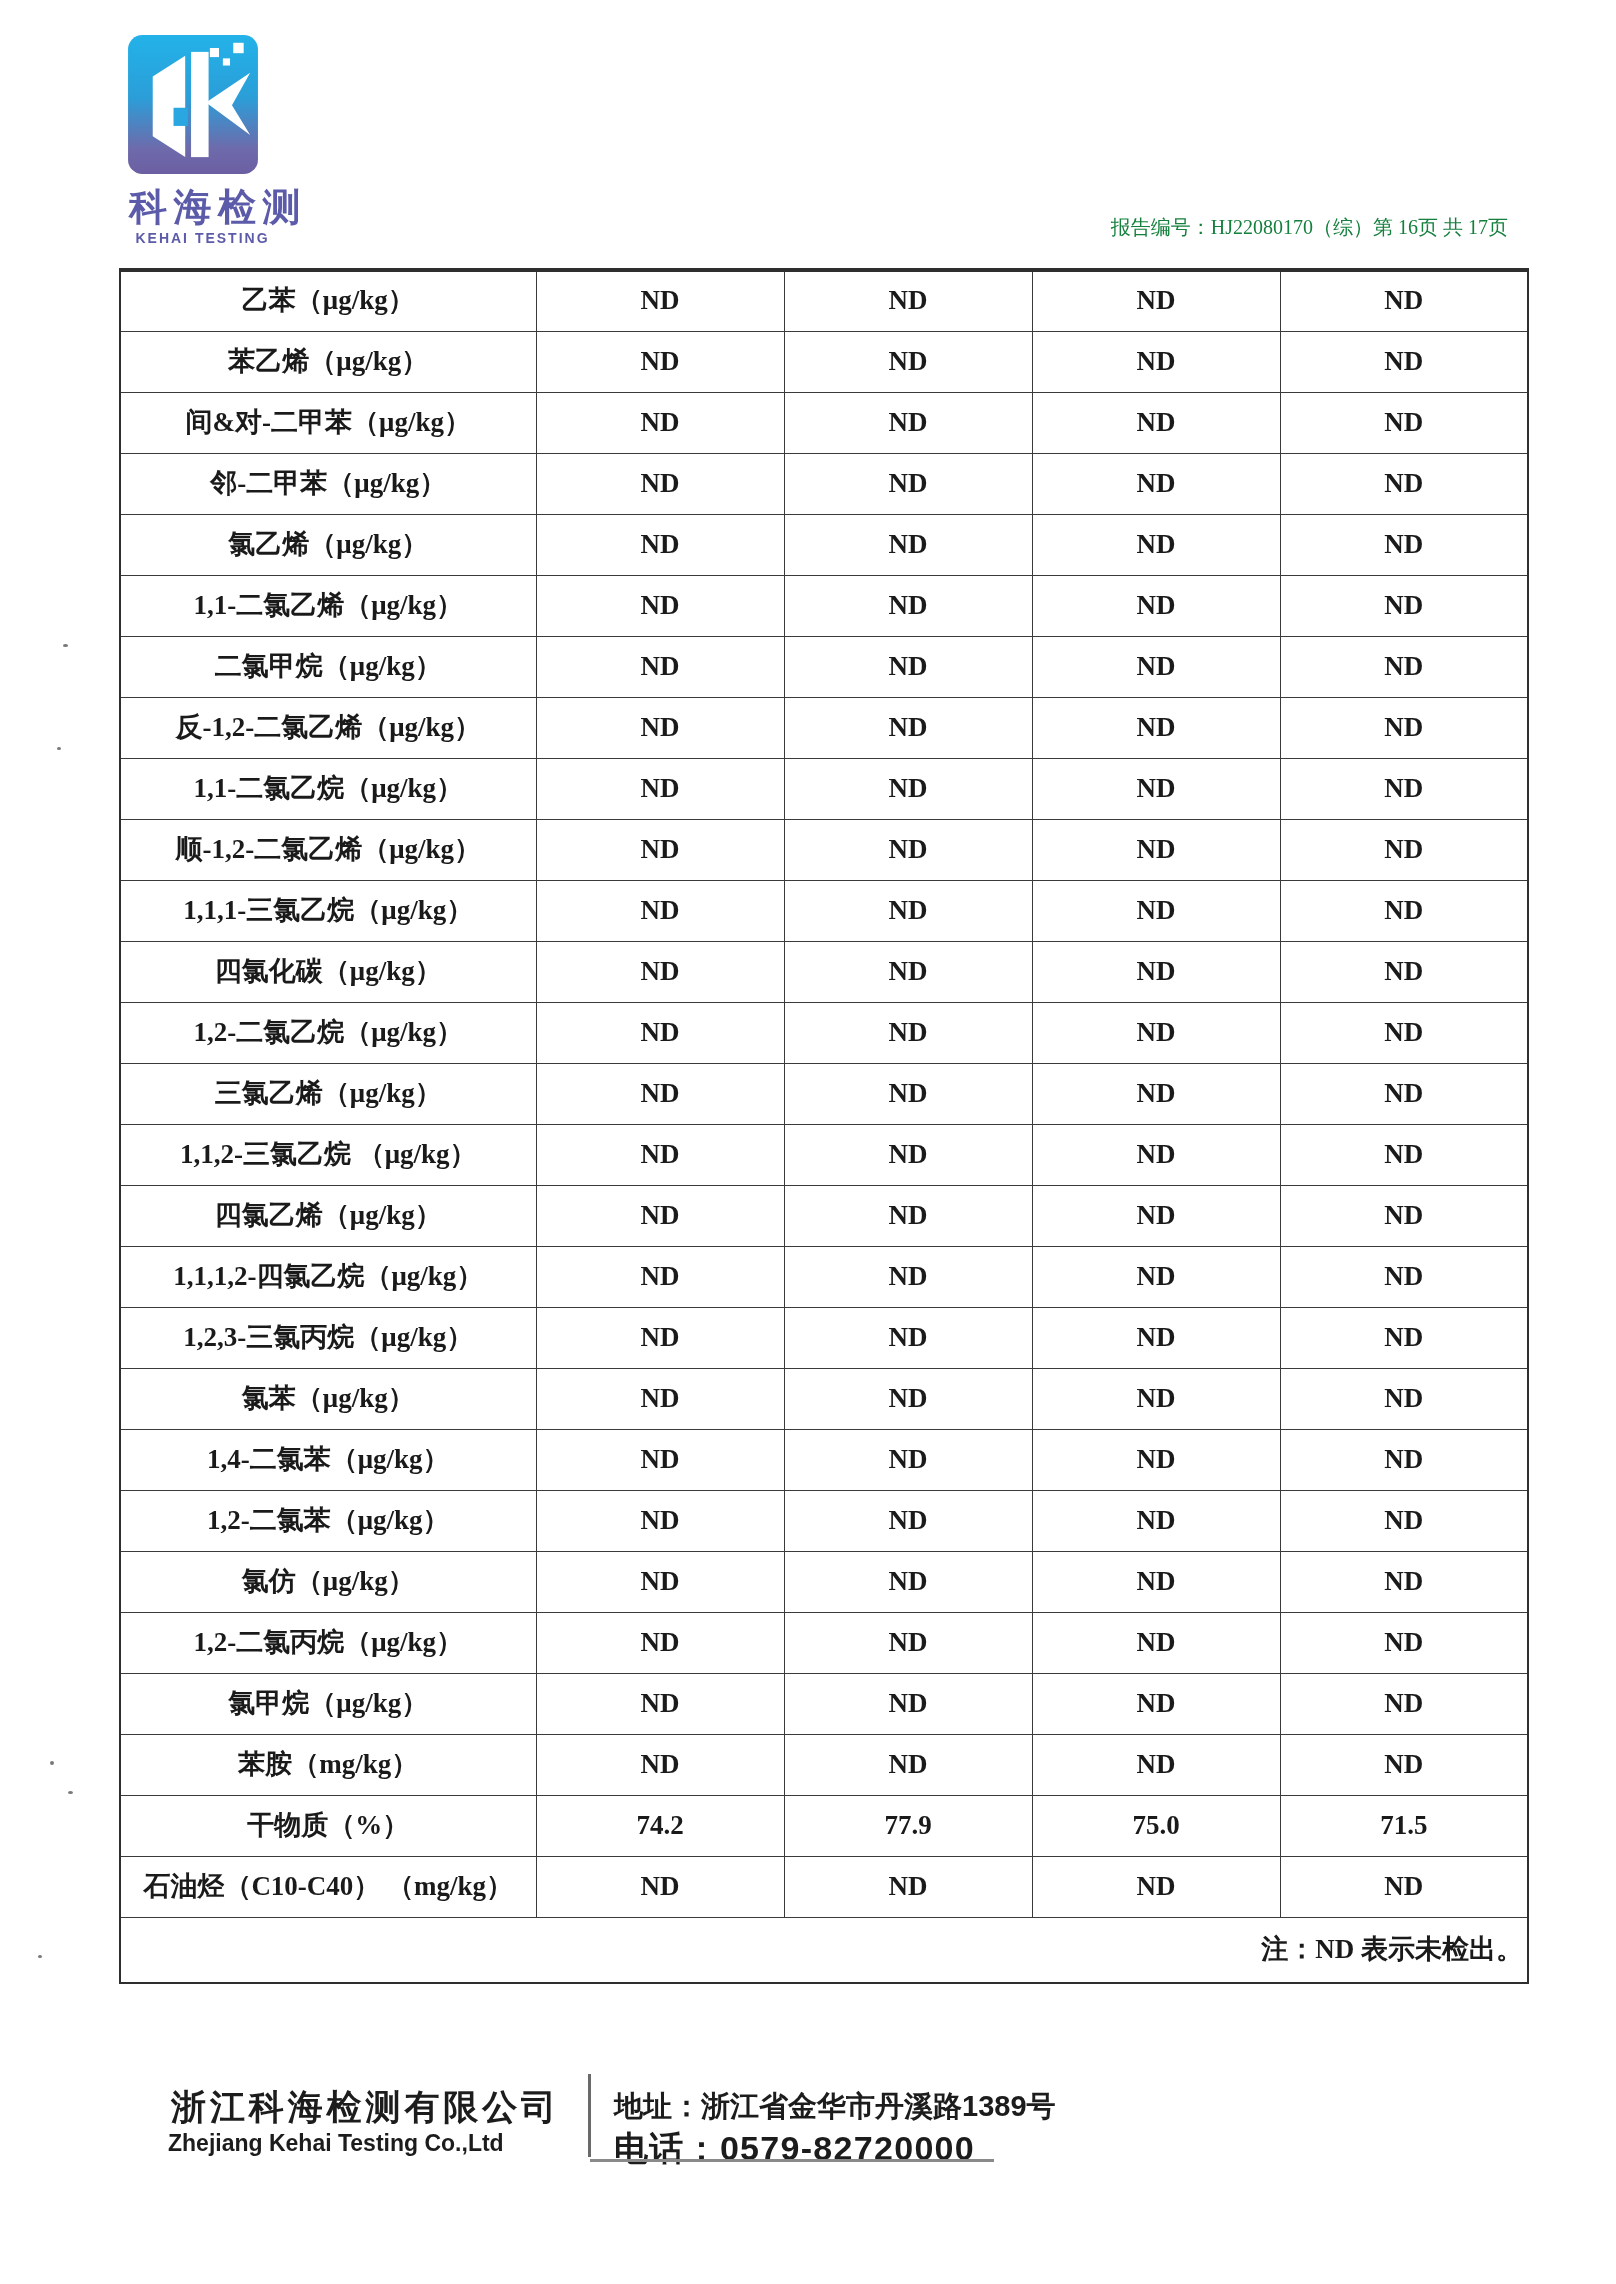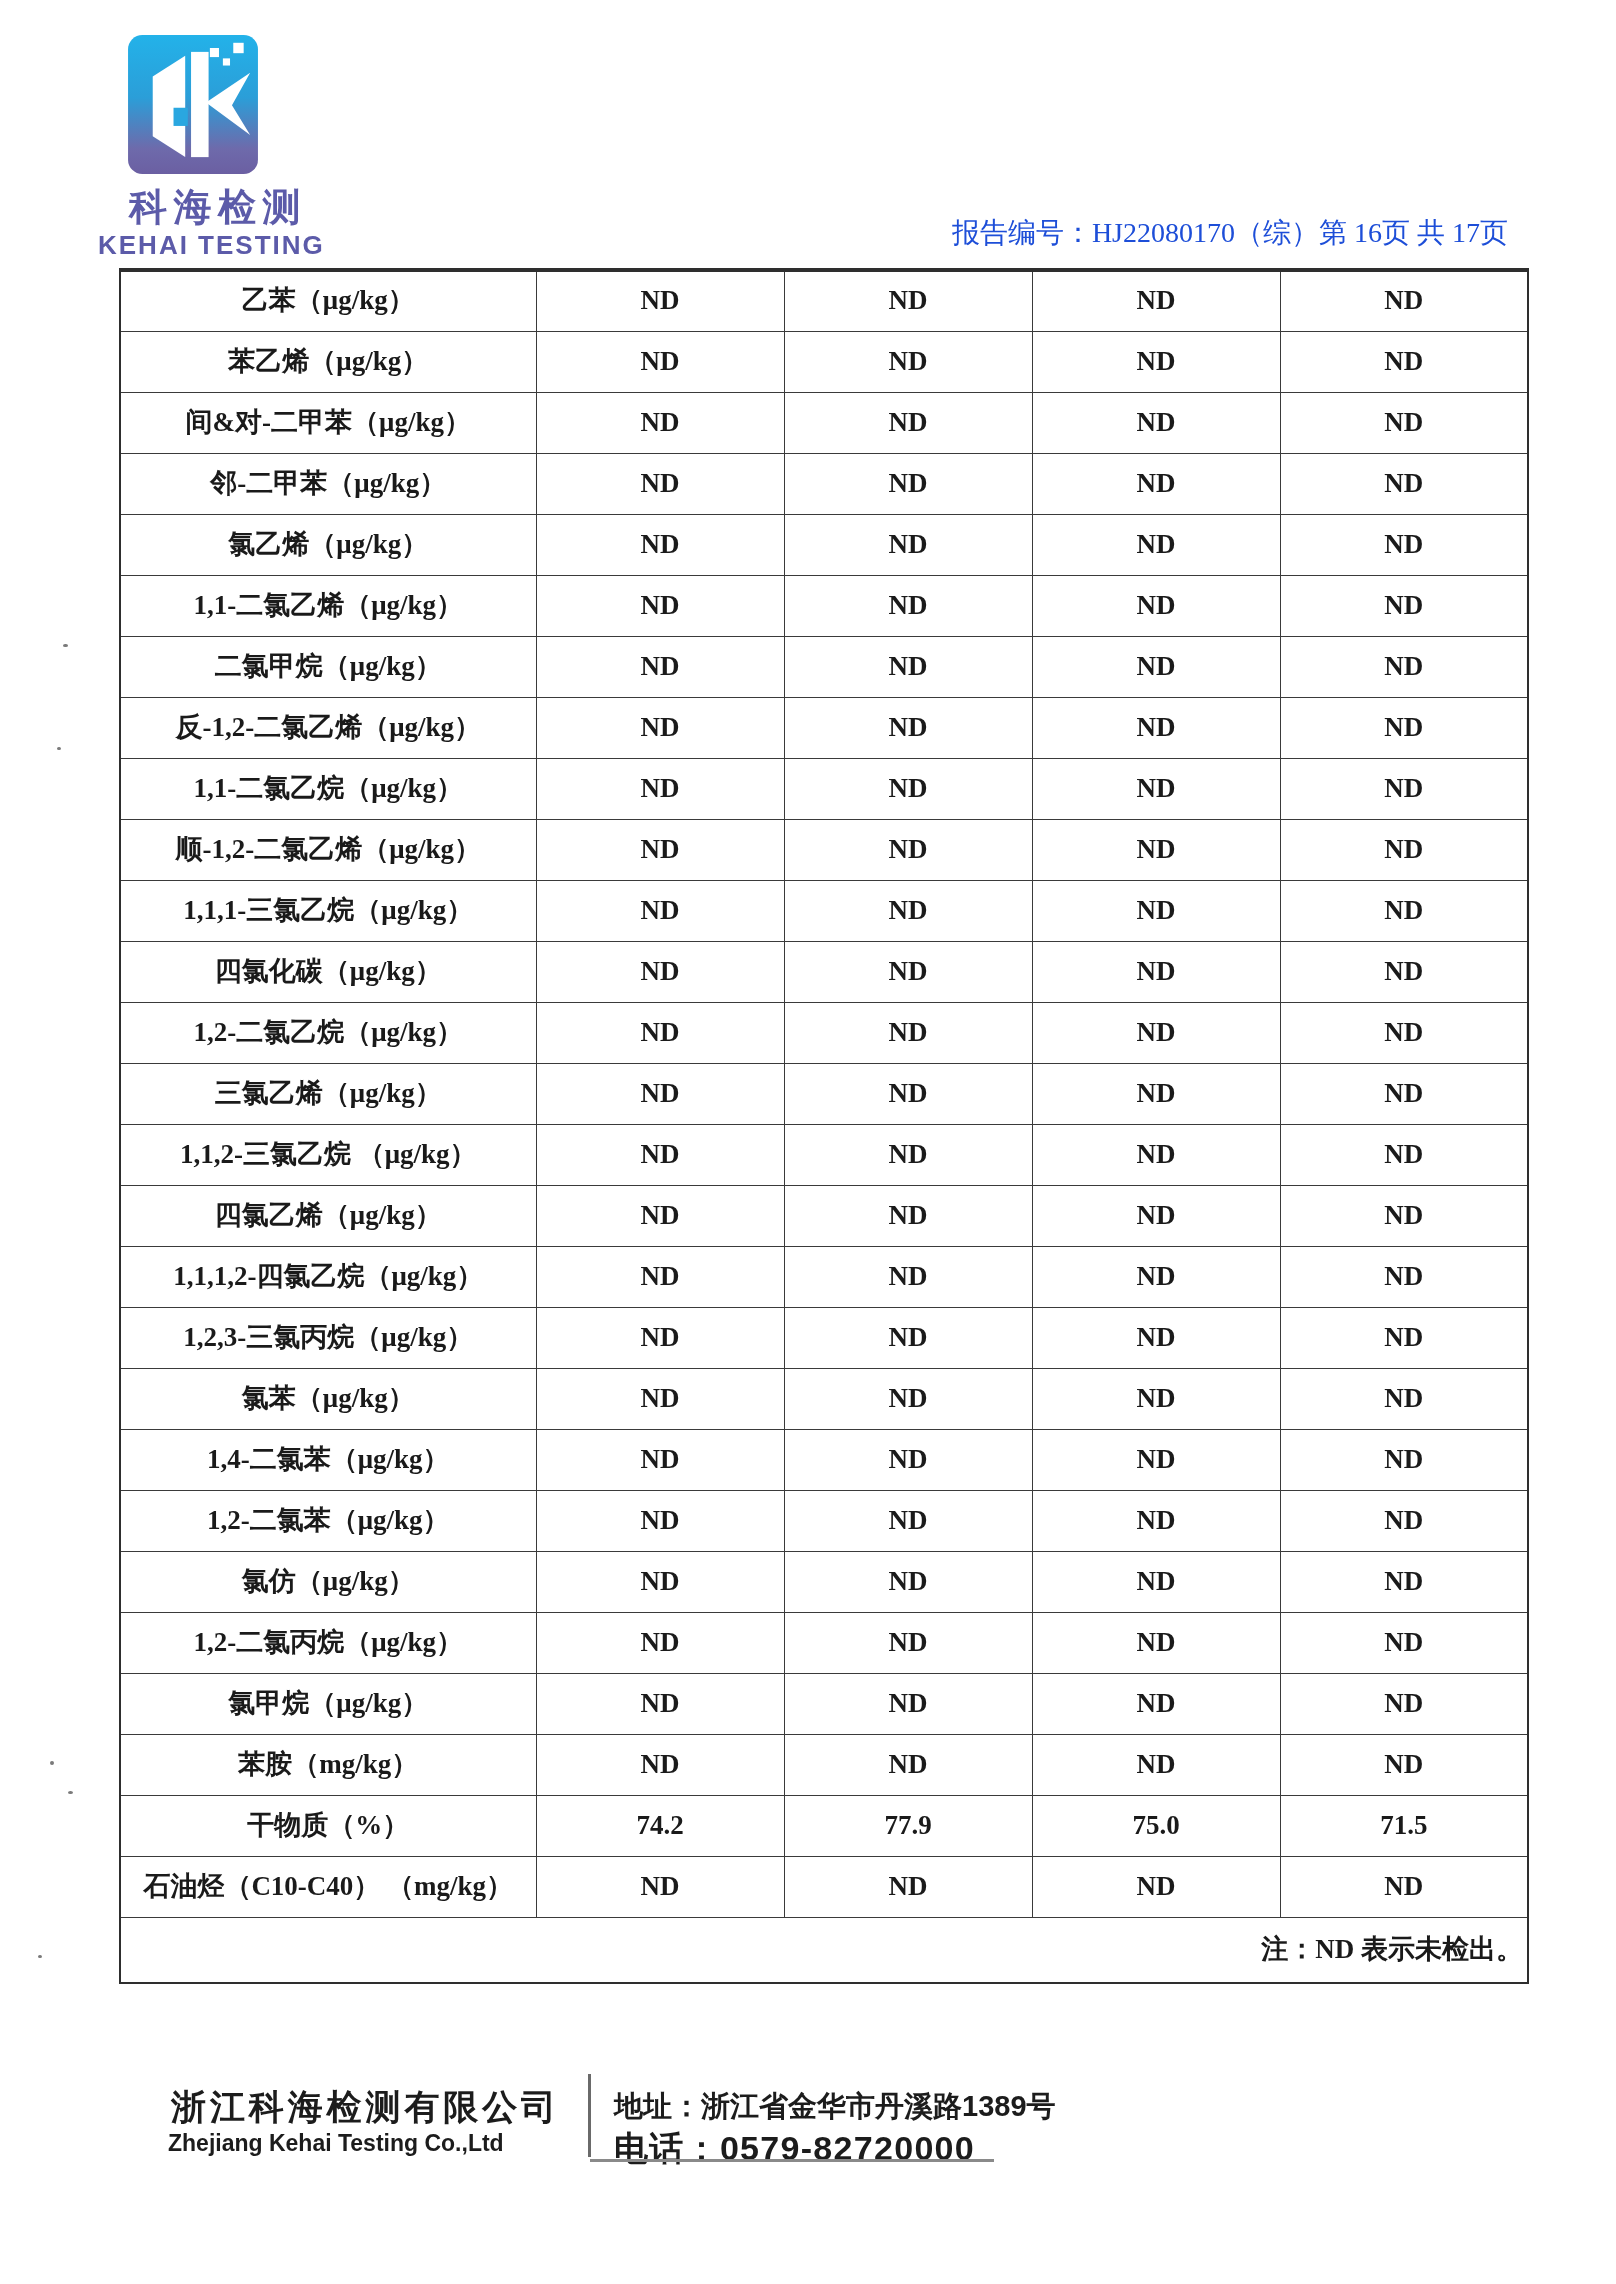--- a/index.html
+++ b/index.html
@@ -12,26 +12,26 @@
   .logo-block{position:absolute;left:98px;top:31px;width:209px;}
   .logo-mark{position:absolute;left:30px;top:3.9px;width:130px;height:139px;}
   .logo-cn{
     position:absolute;left:0px;top:151px;width:209px;text-align:right;
     font-family:"Liberation Sans","DejaVu Sans",sans-serif;
     font-size:38px;font-weight:600;letter-spacing:6.5px;color:#5c5ba9;white-space:nowrap;
   }
   .logo-en{
     position:absolute;left:0px;top:199px;width:209px;text-align:center;
     font-family:"Liberation Sans","DejaVu Sans",sans-serif;
-    font-size:26px;font-weight:bold;letter-spacing:2px;color:#5c5ba9;white-space:nowrap;
+    font-size:14px;font-weight:bold;letter-spacing:2px;color:#5c5ba9;white-space:nowrap;
   }
   
   .report-line{
     position:absolute;top:214px;right:108px;
-    font-size:28px;font-weight:normal;color:#1d4ed8;white-space:nowrap;
+    font-size:20px;font-weight:normal;color:#15803d;white-space:nowrap;
     font-family:"Liberation Serif","DejaVu Serif",serif;
   }
   
   table.results{
     position:absolute;left:119px;top:268px;width:1406px;
     border-collapse:collapse;table-layout:fixed;
     border:2px solid #2e2e2e;border-top-width:4.6px;
   }
   table.results td{
     border:1.3px solid #3a3a3a;

